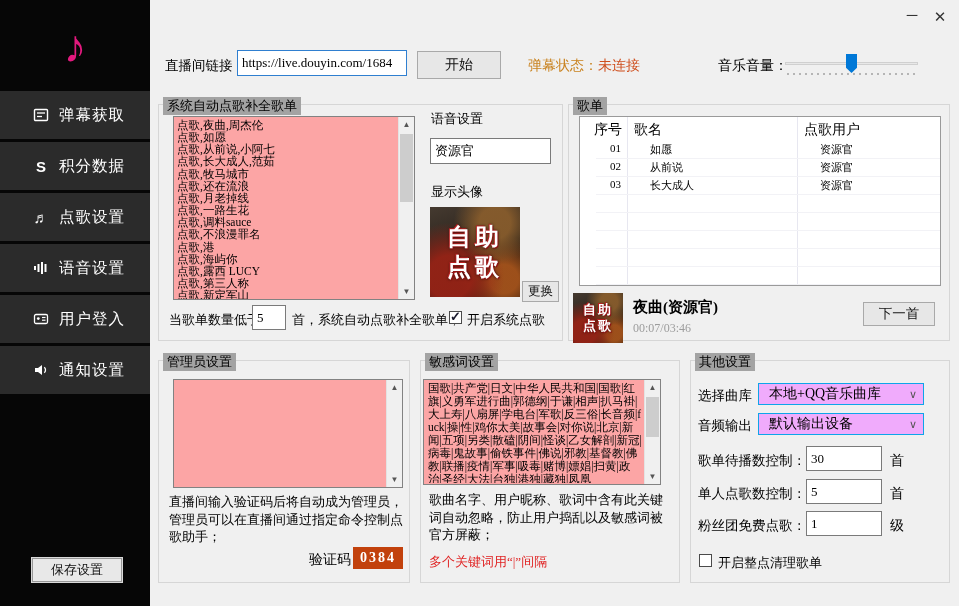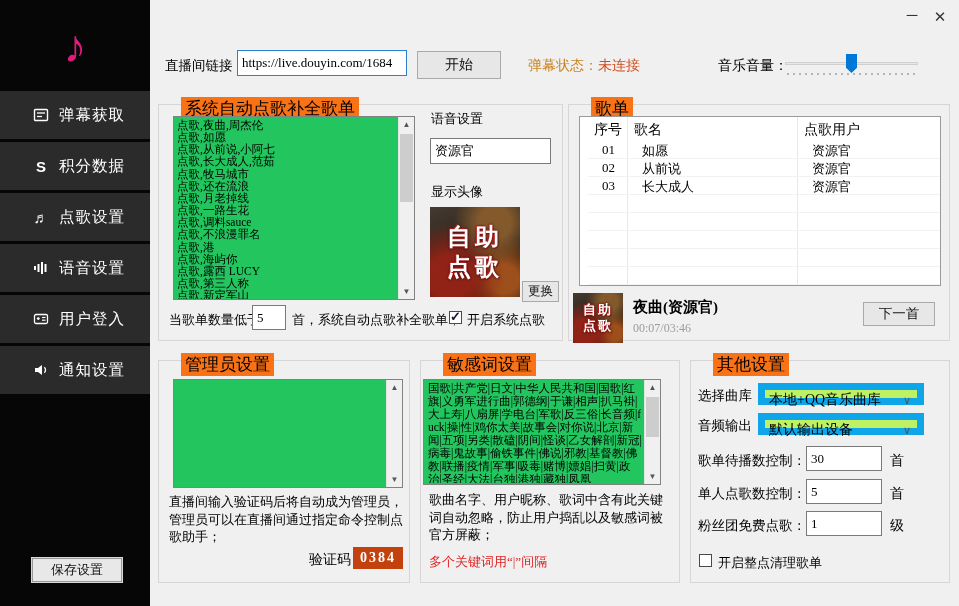--- a/index.html
+++ b/index.html
@@ -32,23 +32,23 @@
   .status-val { color:#cf4f1e; }
   .vol-lbl { left:718px; top:57px; font-size:14px; }
   .slider { position:absolute; left:785px; top:52px; width:133px; height:26px; cursor:pointer; }
   .slider .groove { position:absolute; left:0; right:0; top:10px; height:3px; background:#e8e8e8; border:1px solid #d0d0d0; }
   .slider .ticks { position:absolute; left:2px; right:2px; top:21px; height:2px;
       background-image:repeating-linear-gradient(to right,#b5b5b5 0 2px,transparent 2px 6px); }
   .slider .thumb { position:absolute; top:2px; width:11px; height:19px; background:#0078d7;
       clip-path:polygon(0 0,100% 0,100% 72%,50% 100%,0 72%); cursor:pointer; }
   
   .gb { position:absolute; border:1px solid #d6d6d6; }
-  .gb > .t { position:absolute; top:-8px; left:22px; background:#f97316; padding:0 4px; font-size:17px; white-space:nowrap; }
-  
-  .box { position:absolute; background:#22c55e; border:1px solid #828282; overflow:hidden; }
+  .gb > .t { position:absolute; top:-8px; left:4px; background:#a3a3a3; padding:0 4px; font-size:13px; white-space:nowrap; }
+  
+  .box { position:absolute; background:#fca5a5; border:1px solid #828282; overflow:hidden; }
   .vscroll { position:absolute; top:0; right:0; bottom:0; width:16px; background:#f0f0f0; border-left:1px solid #e3e3e3; }
   .vscroll .arr { position:absolute; left:0; width:15px; height:15px; text-align:center; font-size:8px; color:#555; line-height:15px; cursor:pointer; font-family:"Liberation Sans",sans-serif; }
   .vscroll .a-up { top:0; } .vscroll .a-dn { bottom:0; }
   .vscroll .thumb { position:absolute; left:1px; width:13px; background:#cdcdcd; }
   .songlist { position:absolute; inset:0 16px 0 0; padding:2px 0 0 3px; font-size:11.5px; line-height:12.15px; color:#000; white-space:nowrap; }
   .song-line { cursor:default; }
   
   .avatar { position:absolute; display:flex; flex-direction:column; align-items:center; justify-content:center;
       background:
         radial-gradient(circle at 72% 18%, rgba(140,95,45,.9) 0 16%, transparent 42%),
@@ -57,35 +57,35 @@
         linear-gradient(160deg,#453a30,#16110d 75%);
       color:#fff; font-weight:bold; }
   .avatar .l { text-shadow:1px 1px 0 #8e1212, -1px -1px 0 #b32020, 0 0 3px #000; letter-spacing:4px; }
   .avatar-big .l { font-size:24px; line-height:30px; }
   .avatar-sm .l { font-size:13px; line-height:16px; letter-spacing:2px; }
   
   .table { position:absolute; background:#fff; border:1px solid #9a9a9a; overflow:hidden; }
   .vline { position:absolute; top:0; bottom:0; width:1px; background:#e7e7f0; }
   .thead { position:absolute; left:0; right:0; top:0; height:24px; font-size:14px; }
   .thead span { position:absolute; top:4px; }
-  .trow { position:absolute; left:8px; right:0; height:18px; border-bottom:1px solid #f2f2f6; font-size:13px; }
+  .trow { position:absolute; left:16px; right:0; height:18px; border-bottom:1px solid #f2f2f6; font-size:11px; }
   .trow span { position:absolute; top:1px; }
   .c1 { left:14px; } .c2 { left:54px; } .c3 { left:224px; }
   .np-title { position:absolute; font-size:15px; font-weight:bold; }
   .np-time { position:absolute; font-size:12px; color:#9c9c9c; }
   
   .cb { position:absolute; width:13px; height:13px; background:#fff; border:1px solid #4a4a4a; }
   .cb.checked::after { content:"✓"; position:absolute; left:0px; top:-3px; font-size:13px; font-weight:bold; color:#1a1a2e; font-family:"Liberation Sans",sans-serif; }
   
   .desc { position:absolute; font-size:13px; line-height:17.5px; }
   .code-box { position:absolute; background:#c2410c; color:#fff; font-weight:bold; font-size:14px; text-align:center; letter-spacing:2px; }
   .hint-red { position:absolute; color:#e02424; font-size:13px; }
   .words { position:absolute; inset:1px 16px 1px 1px; padding:1px 0 0 3px; font-size:11.5px; line-height:13px; word-break:break-all; overflow:hidden; color:#000; }
   
-  .dd { position:absolute; height:22px; background:#bef264; border:7px solid #0ea5e9; font-size:14px; line-height:20px; padding-left:4px; cursor:pointer; }
+  .dd { position:absolute; height:22px; background:#f0abfc; border:1px solid #0ea5e9; font-size:14px; line-height:20px; padding-left:10px; cursor:pointer; }
   .dd .arrow { position:absolute; right:6px; top:0; font-size:11px; color:#555; line-height:20px; font-family:"Liberation Sans",sans-serif; }
   .num-inp { position:absolute; width:76px; height:25px; line-height:23px; }
   .unit { position:absolute; font-size:14px; }
   .o-lbl { font-size:13.5px; }
 </style>
 </head>
 <body>
 
 <div id="app">
 

